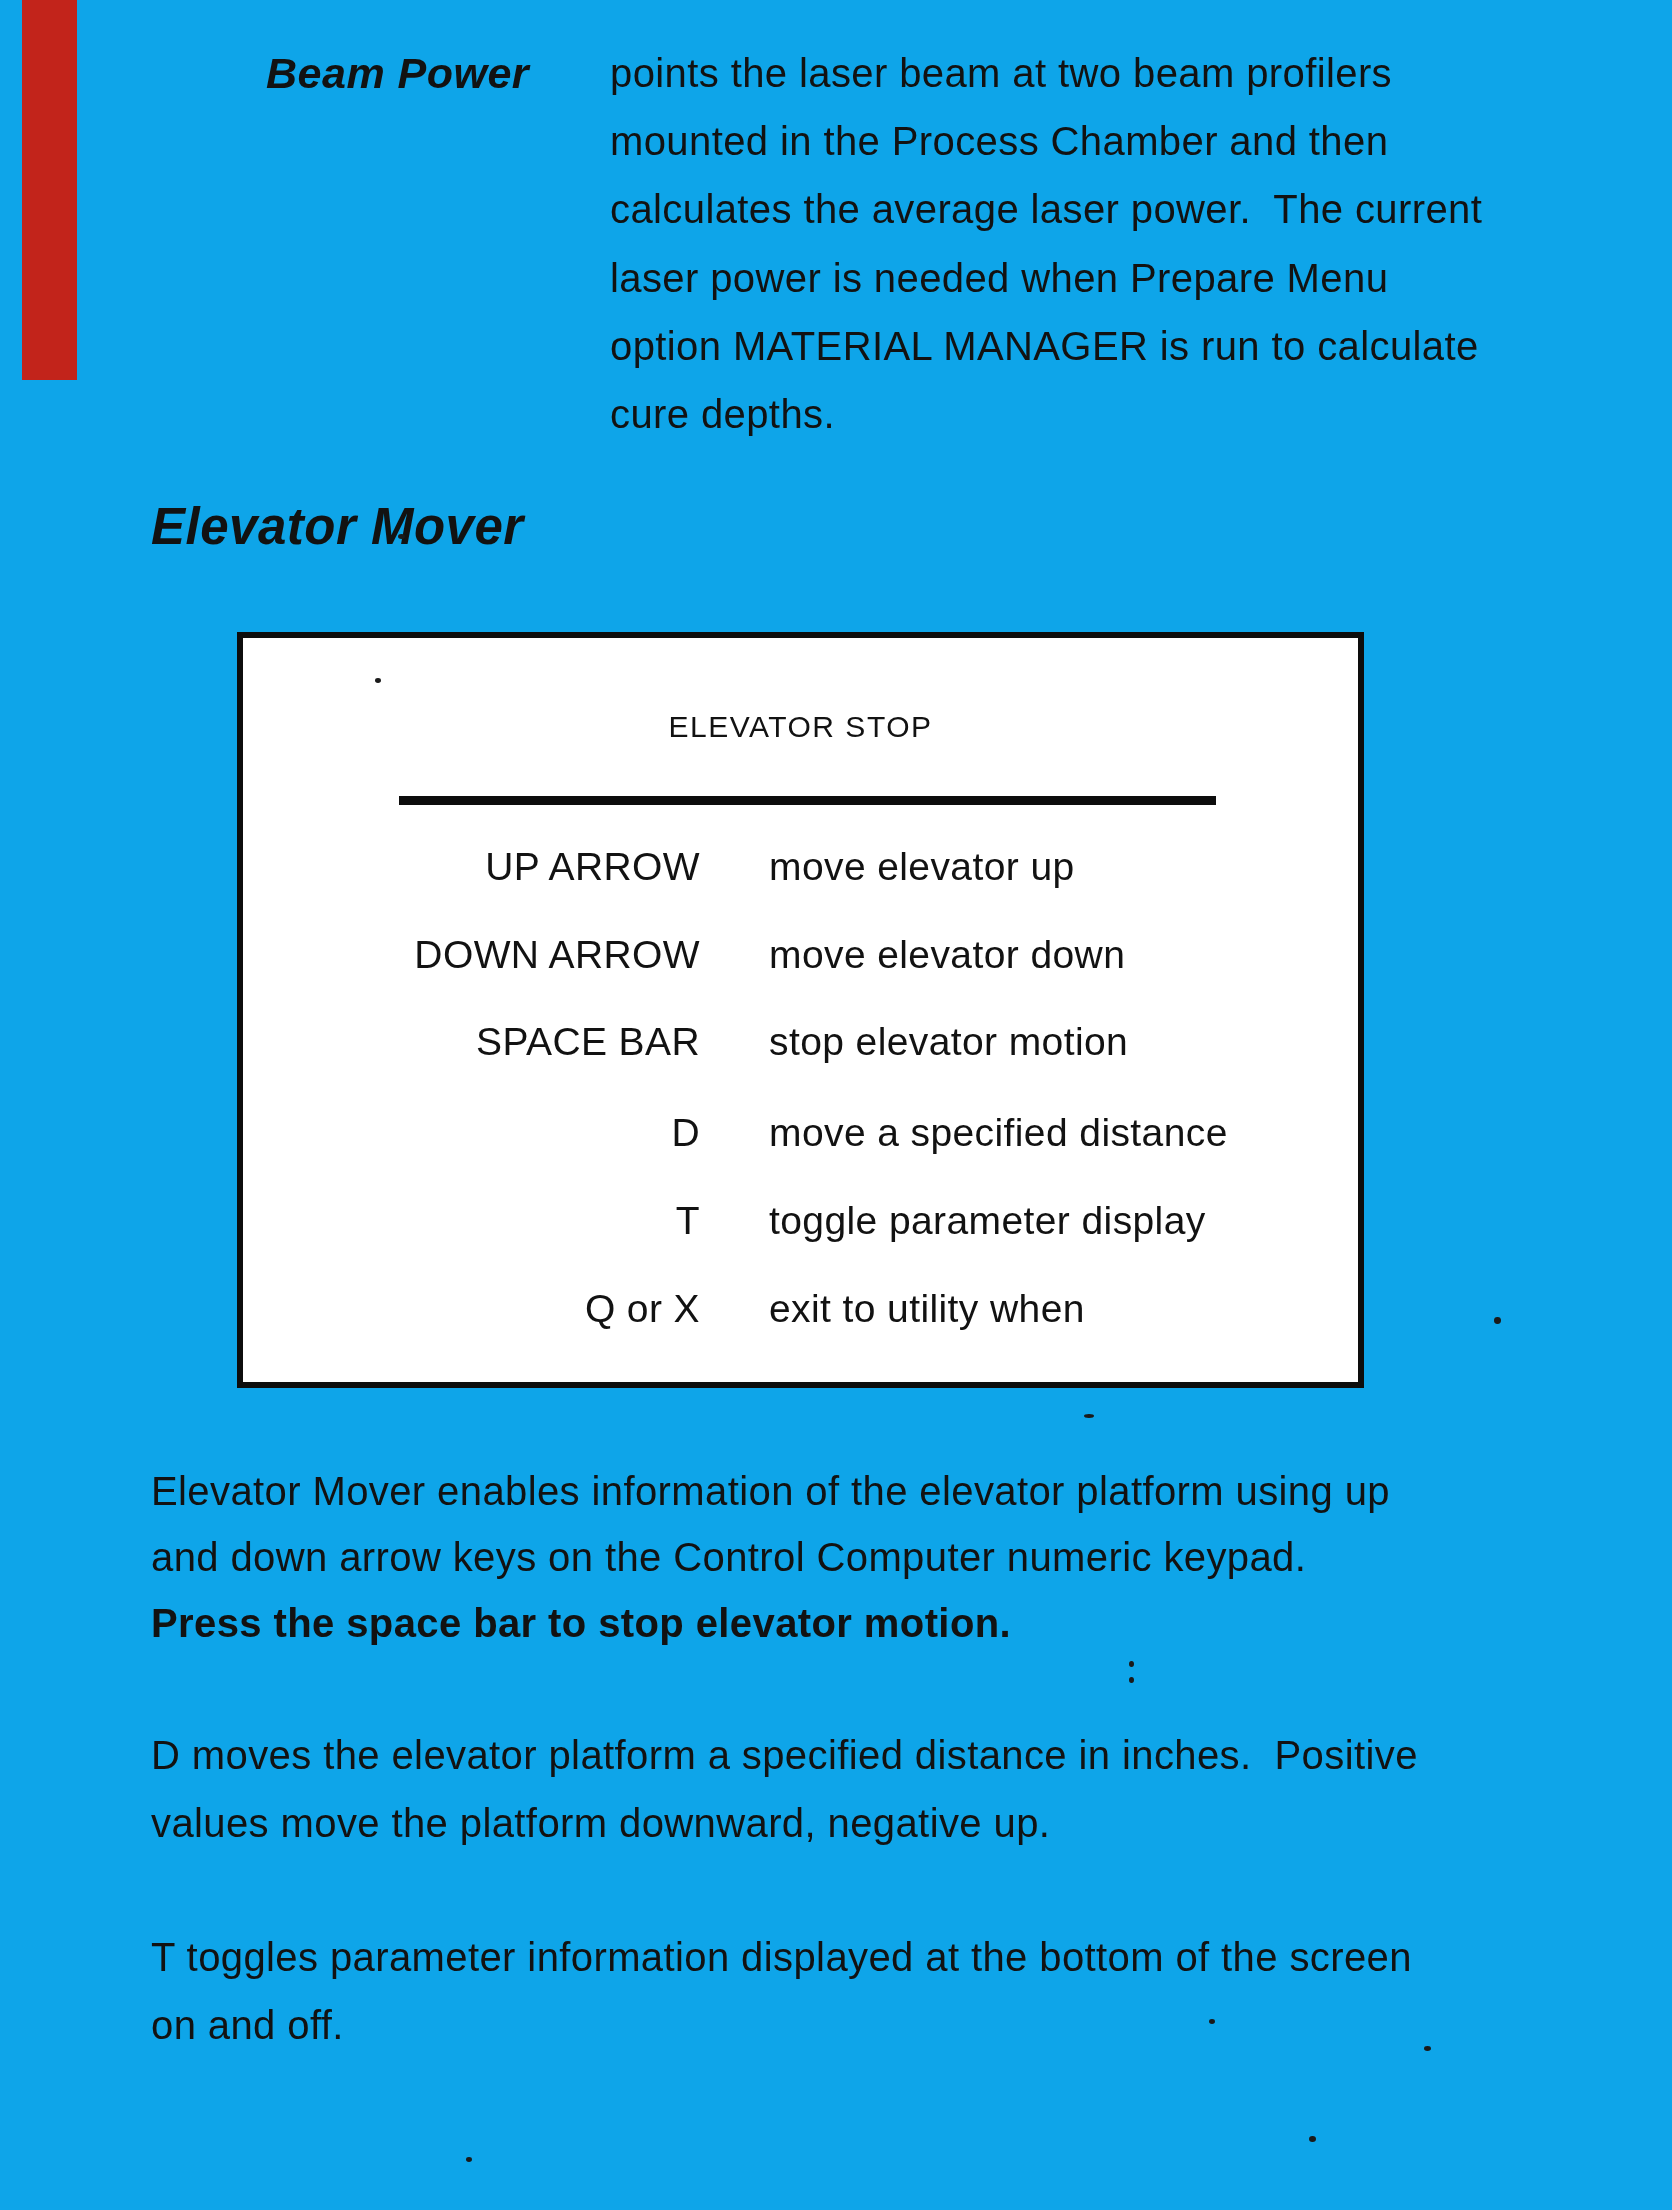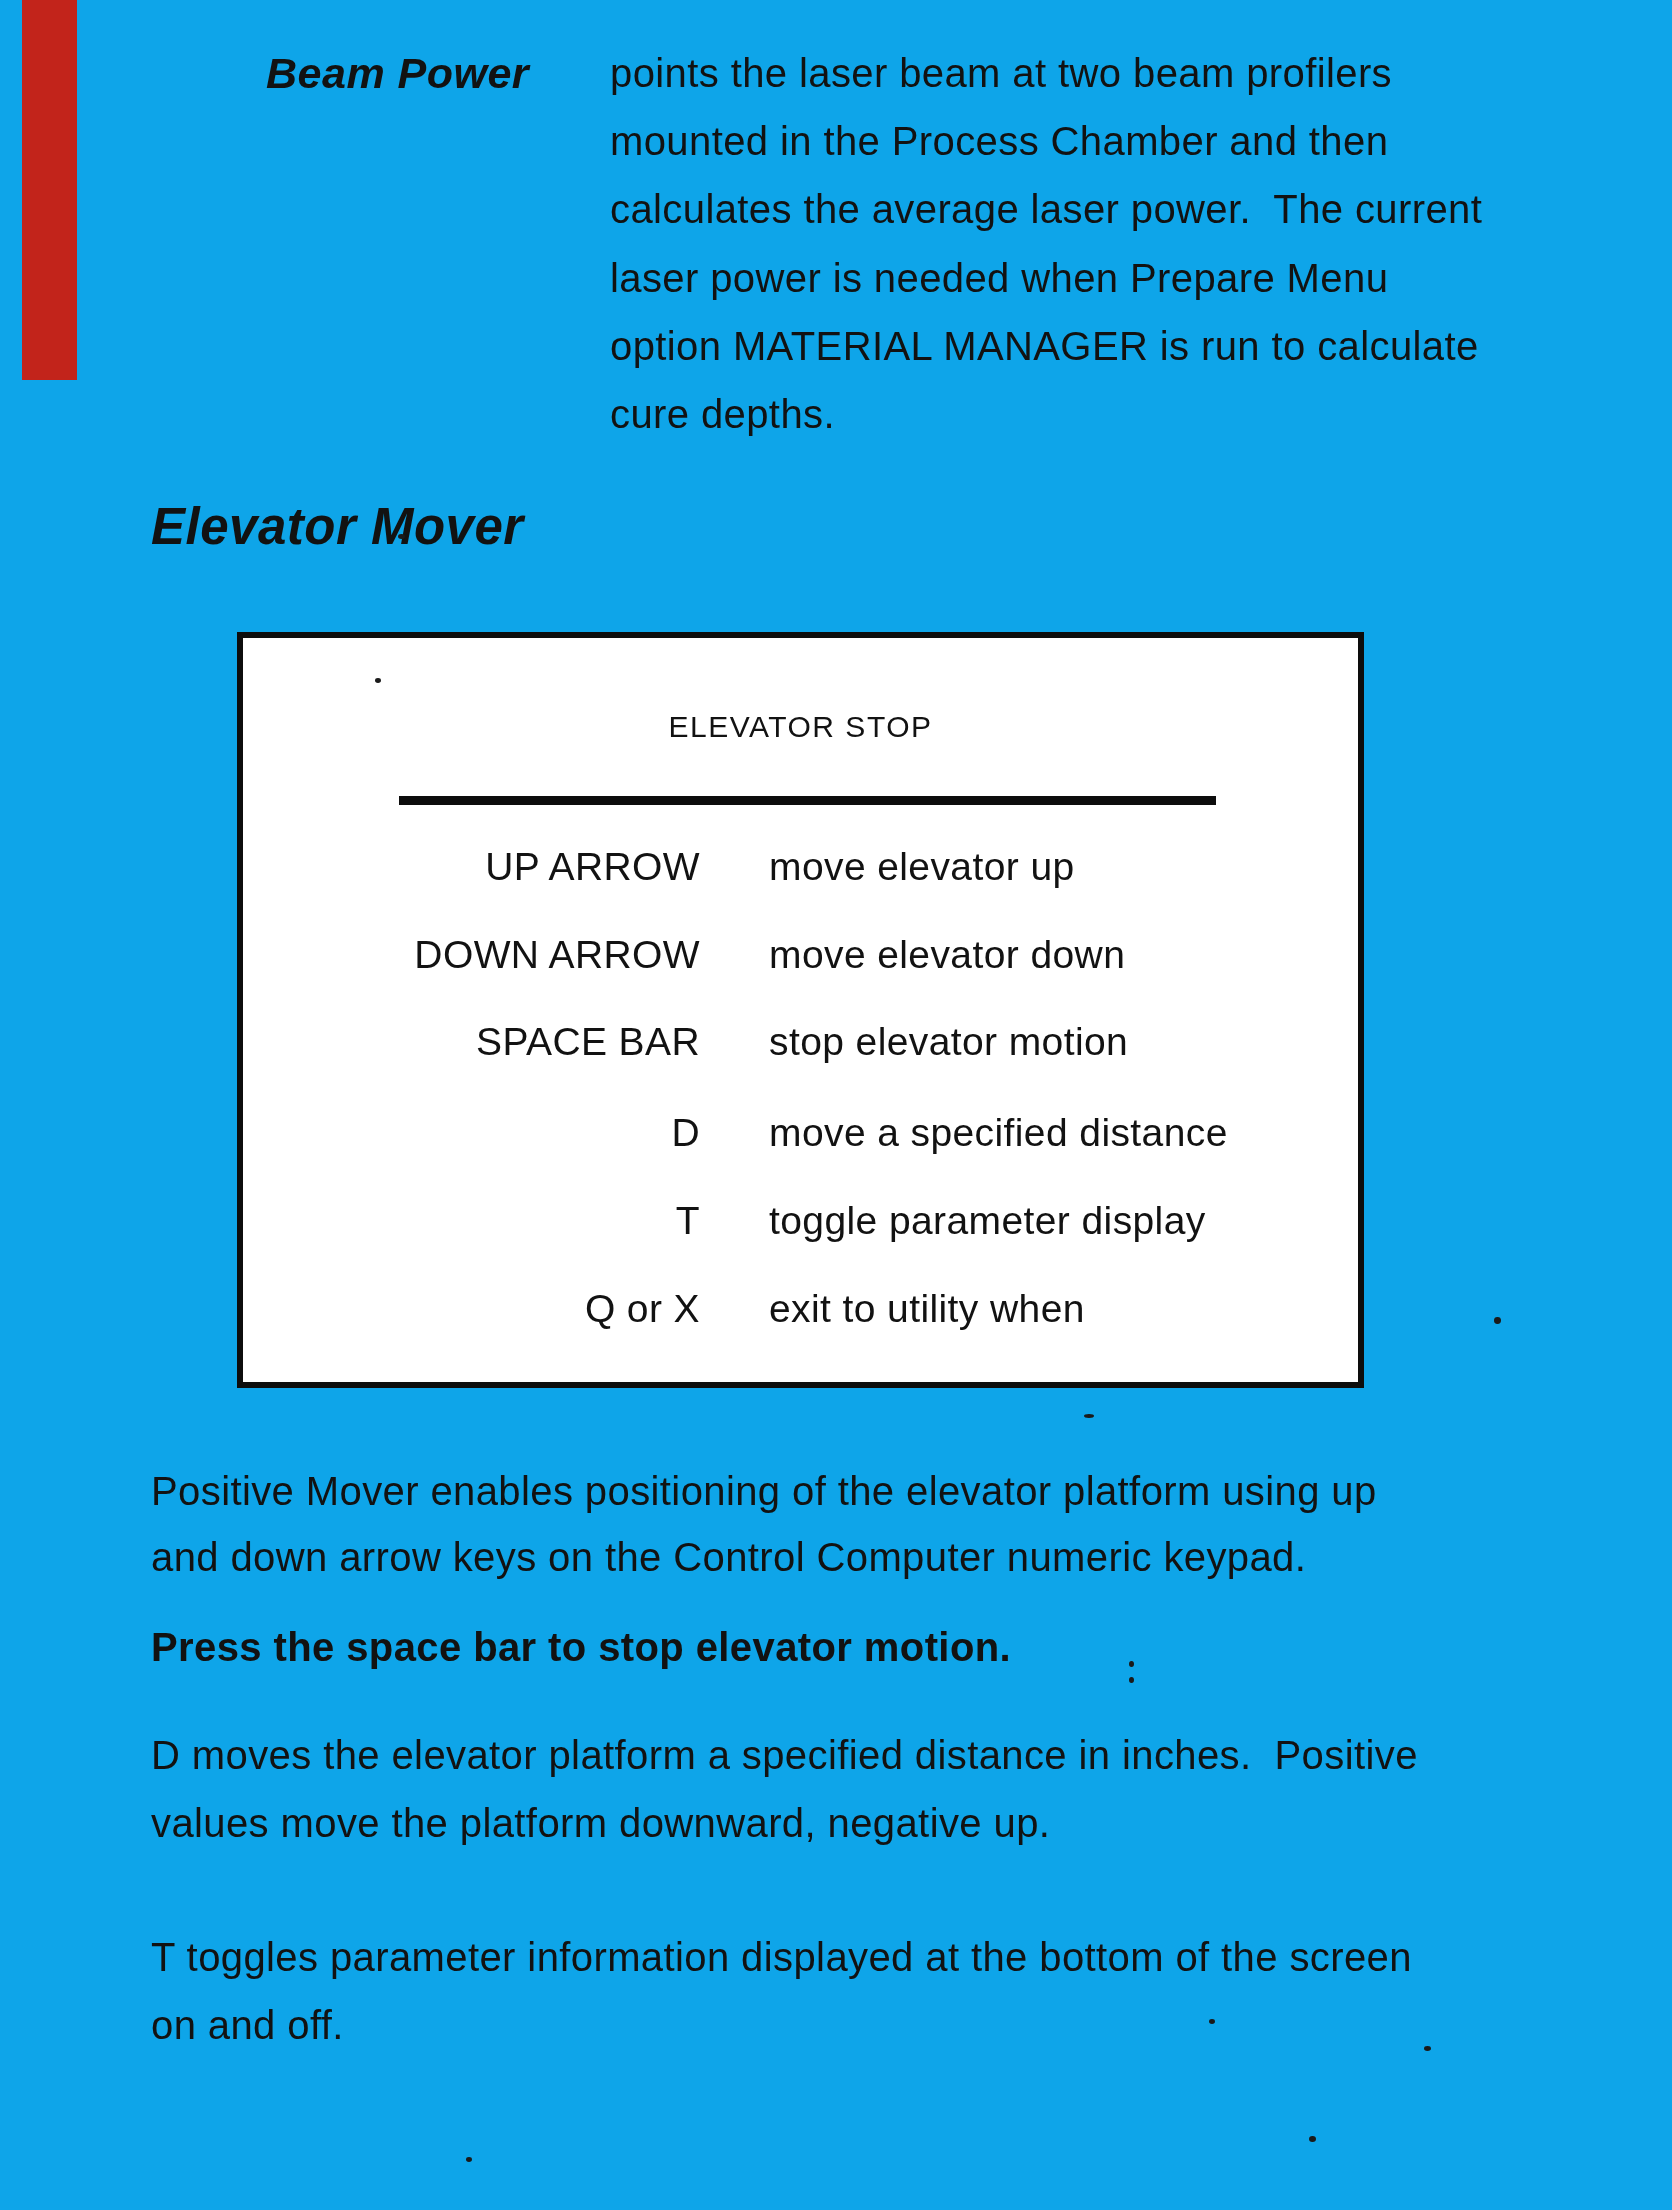--- a/index.html
+++ b/index.html
@@ -18,21 +18,21 @@
   }
   .line {
     position: absolute;
     white-space: pre;
     font-size: 40px;
     line-height: 45px;
     letter-spacing: 0.4px;
     color: #121212;
     text-align: right;
   }
-  .bold { font-weight: bold; margin-top: 24px; }
+  .bold { font-weight: bold; }
   
   #red-bar {
     position: absolute;
     left: 21.5px; top: 0px;
     width: 55px; height: 380px;
     background: #c2241b;
   }
   
   #def-term {
     position: absolute;
@@ -139,21 +139,21 @@
     <div class="menu-row" style="top:561px">
       <span class="menu-key">T</span>
       <span class="menu-desc">toggle parameter display</span>
     </div>
     <div class="menu-row" style="top:649px">
       <span class="menu-key">Q or X</span>
       <span class="menu-desc">exit to utility when</span>
     </div>
   </div>
 
-  <div class="line" style="left:151px; top:1469px">Positive Mover enables positioning of the elevator platform using up</div>
+  <div class="line" style="left:151px; top:1469px">Elevator Mover enables information of the elevator platform using up</div>
   <div class="line" style="left:151px; top:1535px">and down arrow keys on the Control Computer numeric keypad.</div>
   <div class="line bold" style="left:151px; top:1601px">Press the space bar to stop elevator motion.</div>
 
   <div class="line" style="left:151px; top:1733px">D moves the elevator platform a specified distance in inches.  Positive</div>
   <div class="line" style="left:151px; top:1801px">values move the platform downward, negative up.</div>
 
   <div class="line" style="left:151px; top:1935px">T toggles parameter information displayed at the bottom of the screen</div>
   <div class="line" style="left:151px; top:2003px">on and off.</div>
 
   <div class="speck" style="left:398px; top:534px; width:6.8px; height:4.9px"></div>

